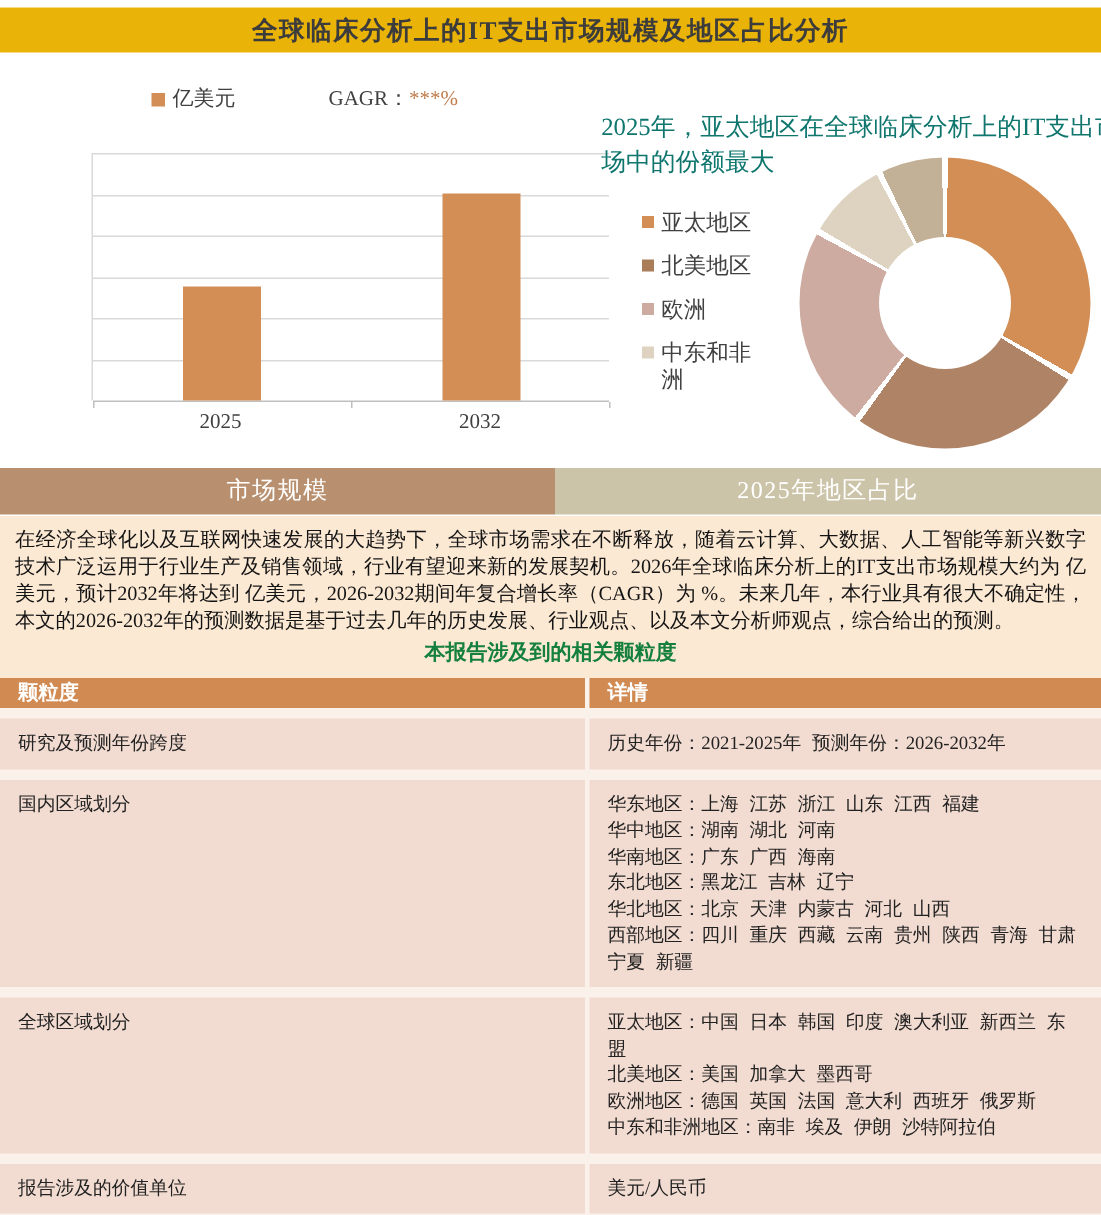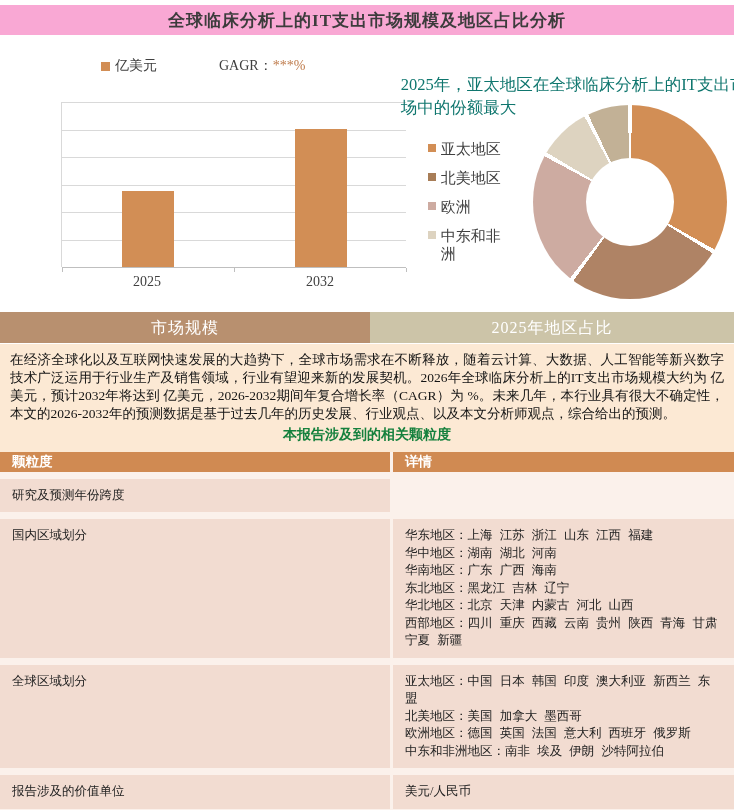--- a/index.html
+++ b/index.html
@@ -1,20 +1,20 @@
 <!DOCTYPE html>
 <html><head>
 <meta charset="utf-8">
 <style>
   * { margin:0; padding:0; box-sizing:border-box; }
   html,body { width:734px; background:#ffffff; font-family:"Liberation Serif", serif; }
   body { min-height:810px; position:relative; }
 
   
-  .title-bar { margin-top:5px; height:30px; background:#f9a8d4; display:flex; align-items:center; justify-content:center;
+  .title-bar { margin-top:5px; height:30px; background:#eab308; display:flex; align-items:center; justify-content:center;
                font-size:17px; font-weight:bold; color:#3C3C3C; letter-spacing:1px; }
 
   
   .charts-row { display:flex; height:266px; margin-top:7px;padding-left:46px; }
   .bar-panel  { width:370px; position:relative; }
   .pie-panel  { width:364px; position:relative; }
 
   .bar-legend-row { position:absolute; left:55px; top:15px; display:flex; align-items:center; font-size:14px; color:#404040; }
   .swatch { width:9px; height:9px; display:inline-block; margin-right:5px; }
   .cagr { margin-left:62px; font-size:14px; color:#404040; }
@@ -131,20 +131,23 @@
   </div>
 
   <div class="grain-table">
     <div class="thead-row">
       <div class="hcell hcell-1">颗粒度</div>
       <div class="hcell hcell-2">详情</div>
     </div>
     <div id="table-body">
         <div class="trow">
           <div class="cell cell-label">研究及预测年份跨度</div>
+          <div class="cell cell-detail">
+            <div class="detail-line">历史年份：2021-2025年 预测年份：2026-2032年</div>
+          </div>
         </div>
         <div class="trow">
           <div class="cell cell-label">国内区域划分</div>
           <div class="cell cell-detail">
             <div class="detail-line">华东地区：上海 江苏 浙江 山东 江西 福建</div>
             <div class="detail-line">华中地区：湖南 湖北 河南</div>
             <div class="detail-line">华南地区：广东 广西 海南</div>
             <div class="detail-line">东北地区：黑龙江 吉林 辽宁</div>
             <div class="detail-line">华北地区：北京 天津 内蒙古 河北 山西</div>
             <div class="detail-line">西部地区：四川 重庆 西藏 云南 贵州 陕西 青海 甘肃 宁夏 新疆</div>

